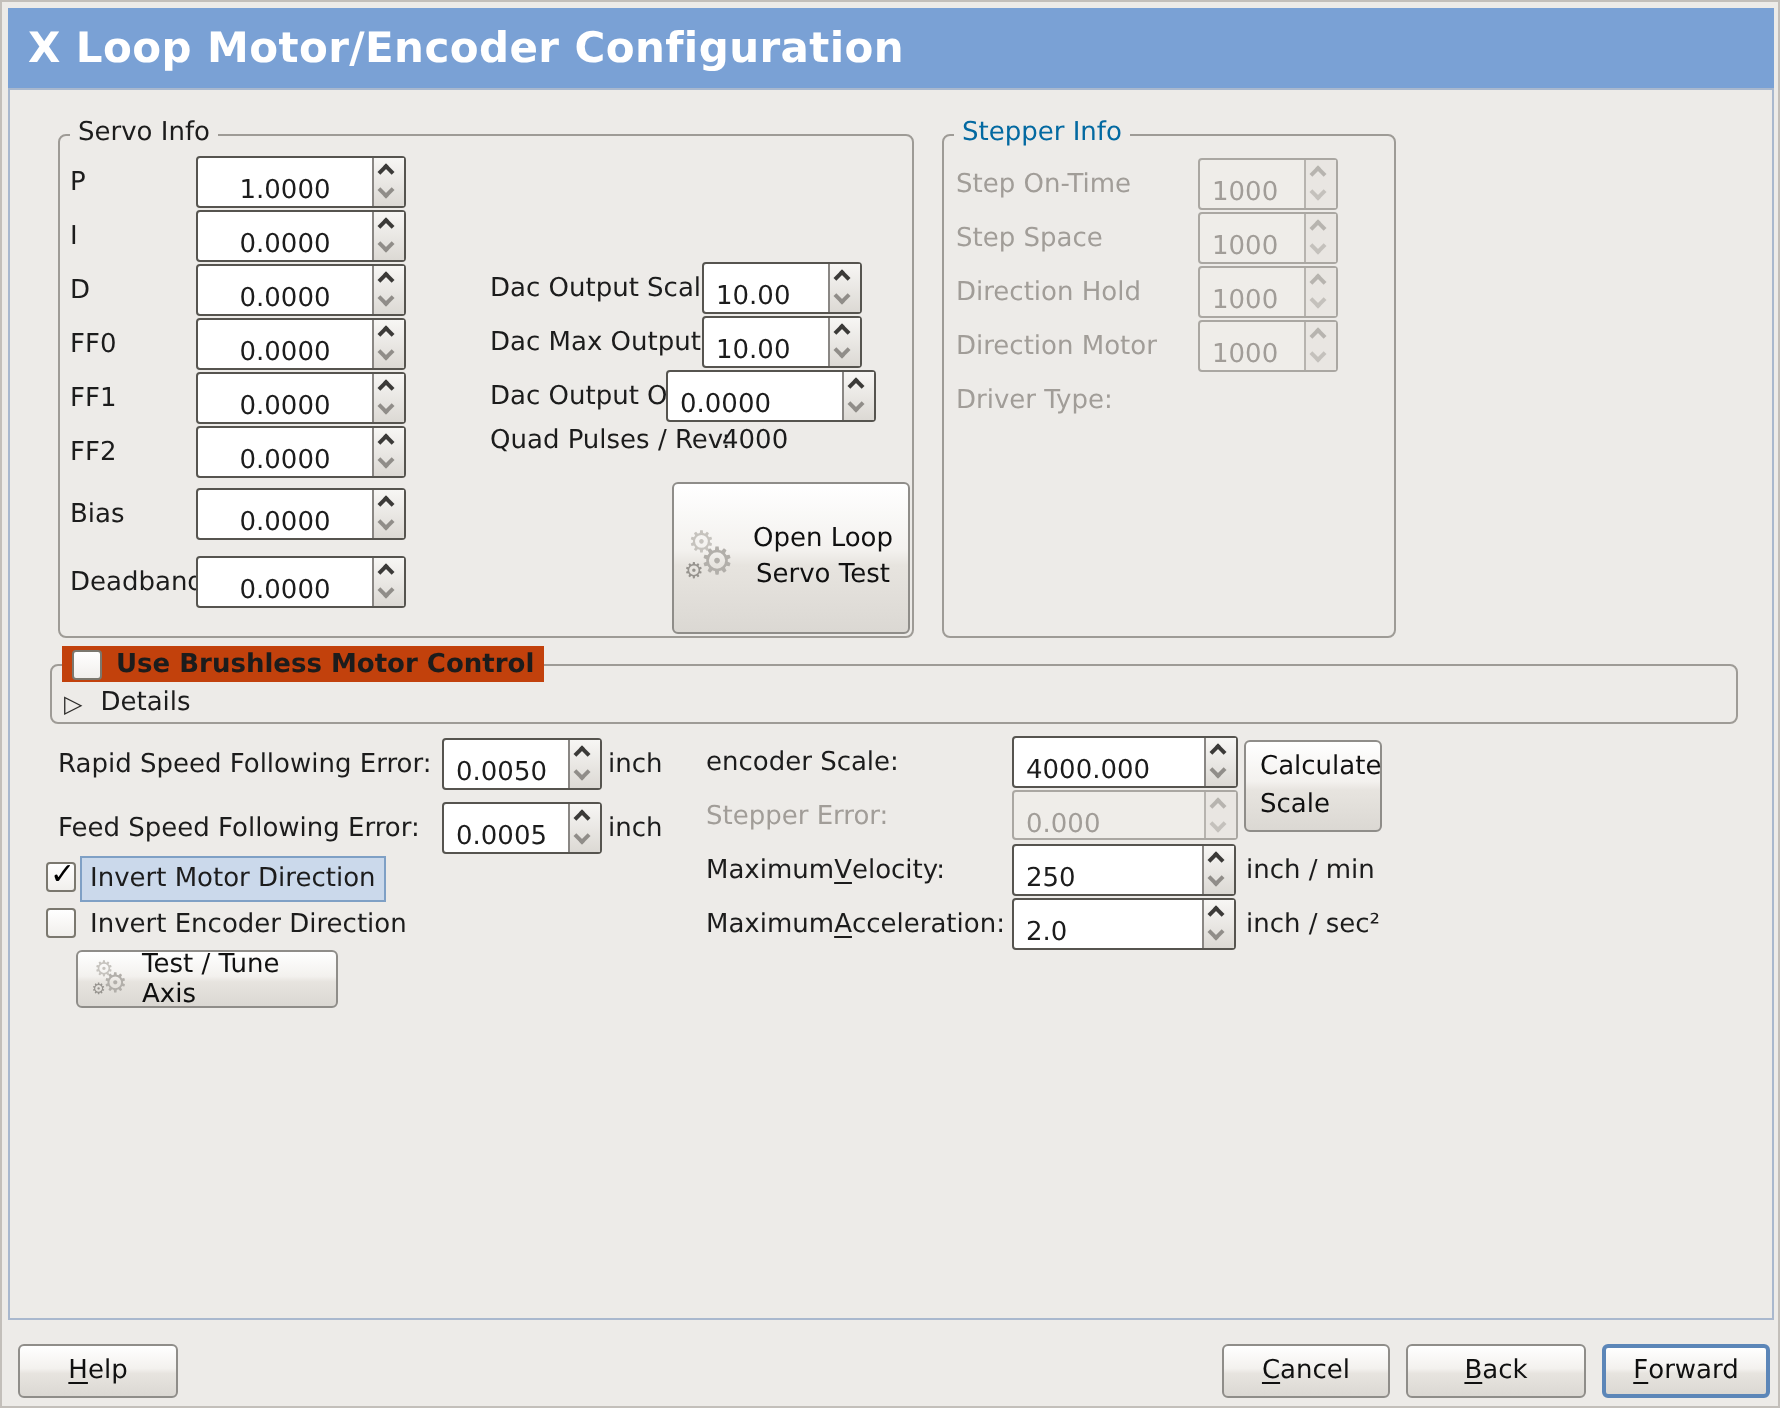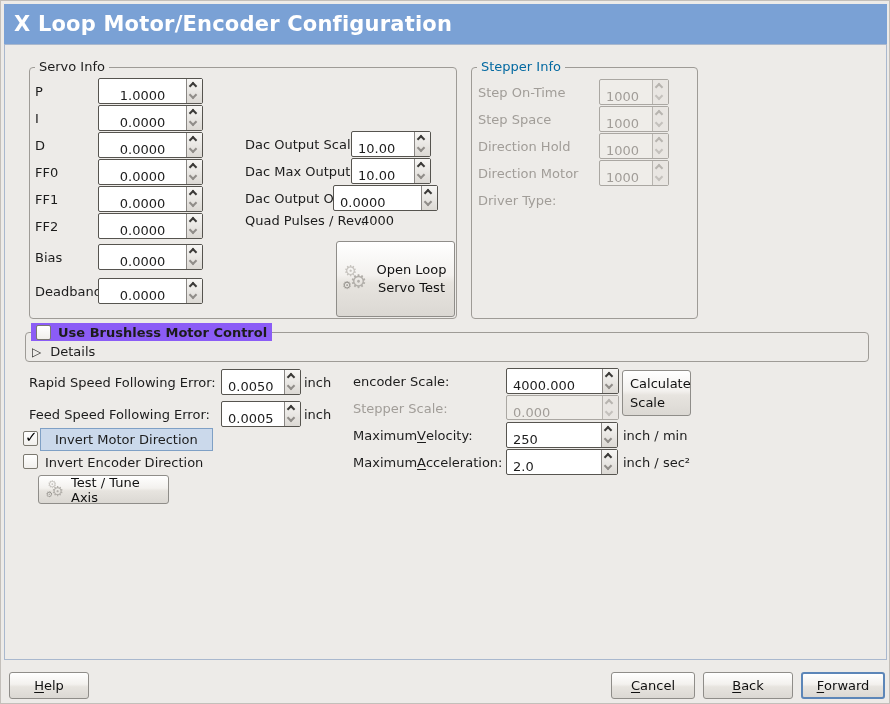--- a/index.html
+++ b/index.html
@@ -24,21 +24,21 @@
   .spin.dis{background:#efede9;border-color:#aaa7a2;color:#a19d98}
   .spin.dis .btns{background:#e9e6e2;border-left-color:#b7b4af}
   .spin.dis .sb.up::after{border-color:#b7b4af}
   .spin.dis .sb.dn::after{border-color:#c4c1bc}
   .btn{position:absolute;background:linear-gradient(180deg,#ffffff 0%,#f3f1ee 45%,#e7e4df 55%,#dbd8d3 100%);
        border:1px solid #8f8d89;border-radius:3px;color:#101010;display:flex;align-items:center;justify-content:center;box-sizing:border-box}
   .btn.focus{border:2px solid #5c86b8}
   .cb{position:absolute;width:15px;height:15px;background:linear-gradient(#ffffff,#f1efec);border:1px solid #7b786f;border-radius:2px;box-sizing:border-box}
   .cb.inline{position:relative;flex:none}
   .cb .mark{position:absolute;left:1px;top:-4px;font-style:normal;font-size:15px;font-weight:bold;color:#000}
-  .hl{position:absolute;display:flex;align-items:center;background:#cbd9eb;border:1px solid #7fa0c5;padding:1px 14px;height:19px}
+  .hl{position:absolute;display:flex;align-items:center;background:#cbd9eb;border:1px solid #7fa0c5;padding:1px 4px;height:19px}
   .combo{position:absolute;display:flex;align-items:center;box-sizing:border-box;border:1px solid #aaa7a2;border-radius:3px;
          background:linear-gradient(#eceae7,#dfdcd7);color:#a19d98}
   .combo .ctext{flex:1;padding:0 9px}
   .combo .csep{width:1px;align-self:stretch;margin:3px 0;background:#c6c3be}
   .combo .carr{width:22px;position:relative;align-self:stretch}
   .combo .carr::before{content:"";position:absolute;left:7px;top:6px;width:5px;height:5px;border-left:2px solid #aeaba6;border-top:2px solid #aeaba6;transform:rotate(45deg)}
   .combo .carr::after{content:"";position:absolute;left:7px;bottom:6px;width:5px;height:5px;border-right:2px solid #aeaba6;border-bottom:2px solid #aeaba6;transform:rotate(45deg)}
   .gears{position:relative;display:inline-block;width:32px;height:32px;flex:none}
   .g{position:absolute;font-style:normal;line-height:1}
   .g1{font-size:15px;left:3px;top:1px;color:#c6c3be}
@@ -198,21 +198,21 @@
   <div class="spin dis" style="left:598px;top:159px;width:70px;height:26px">
     <div class="val">1000</div>
     <div class="btns">
         <span class="sb up"></span>
         <span class="sb dn"></span>
       </div>
   </div>
 
 
   <div class="frame" style="left:24px;top:331px;width:844px;height:30px"></div>
-  <div class="abs" style="left:30px;top:322px;background:#8b5cf6;padding:0 5px;display:flex;align-items:center;gap:7px;height:18px">
+  <div class="abs" style="left:30px;top:322px;background:#c2410c;padding:0 5px;display:flex;align-items:center;gap:7px;height:18px">
     <span class="cb inline"></span>
     <span style="font-weight:bold">Use Brushless Motor Control</span>
   </div>
   <div class="abs" style="left:31px;top:343px;display:flex;align-items:center;gap:9px">
     <i class="exp">▷</i>
     <span>Details</span>
   </div>
 
   <div class="lbl" style="left:28px;top:368px">Rapid Speed Following Error:</div>
   <div class="spin" style="left:220px;top:368px;width:80px;height:26px">
@@ -239,21 +239,21 @@
     <div class="val">4000.000</div>
     <div class="btns">
         <span class="sb up"></span>
         <span class="sb dn"></span>
       </div>
   </div>
   <div class="btn" style="left:621px;top:369px;width:69px;height:46px;justify-content:flex-start;padding-left:7px">
     <span class="wrap" style="line-height:19px">Calculate Scale</span>
   </div>
 
-  <div class="lbl dis" style="left:352px;top:394px">Stepper Scale:</div>
+  <div class="lbl dis" style="left:352px;top:394px">Stepper Error:</div>
   <div class="spin dis" style="left:505px;top:394px;width:113px;height:25px">
     <div class="val">0.000</div>
     <div class="btns">
         <span class="sb up"></span>
         <span class="sb dn"></span>
       </div>
   </div>
 
   <div class="lbl" style="left:352px;top:421px">
       <span>Maximum </span>

